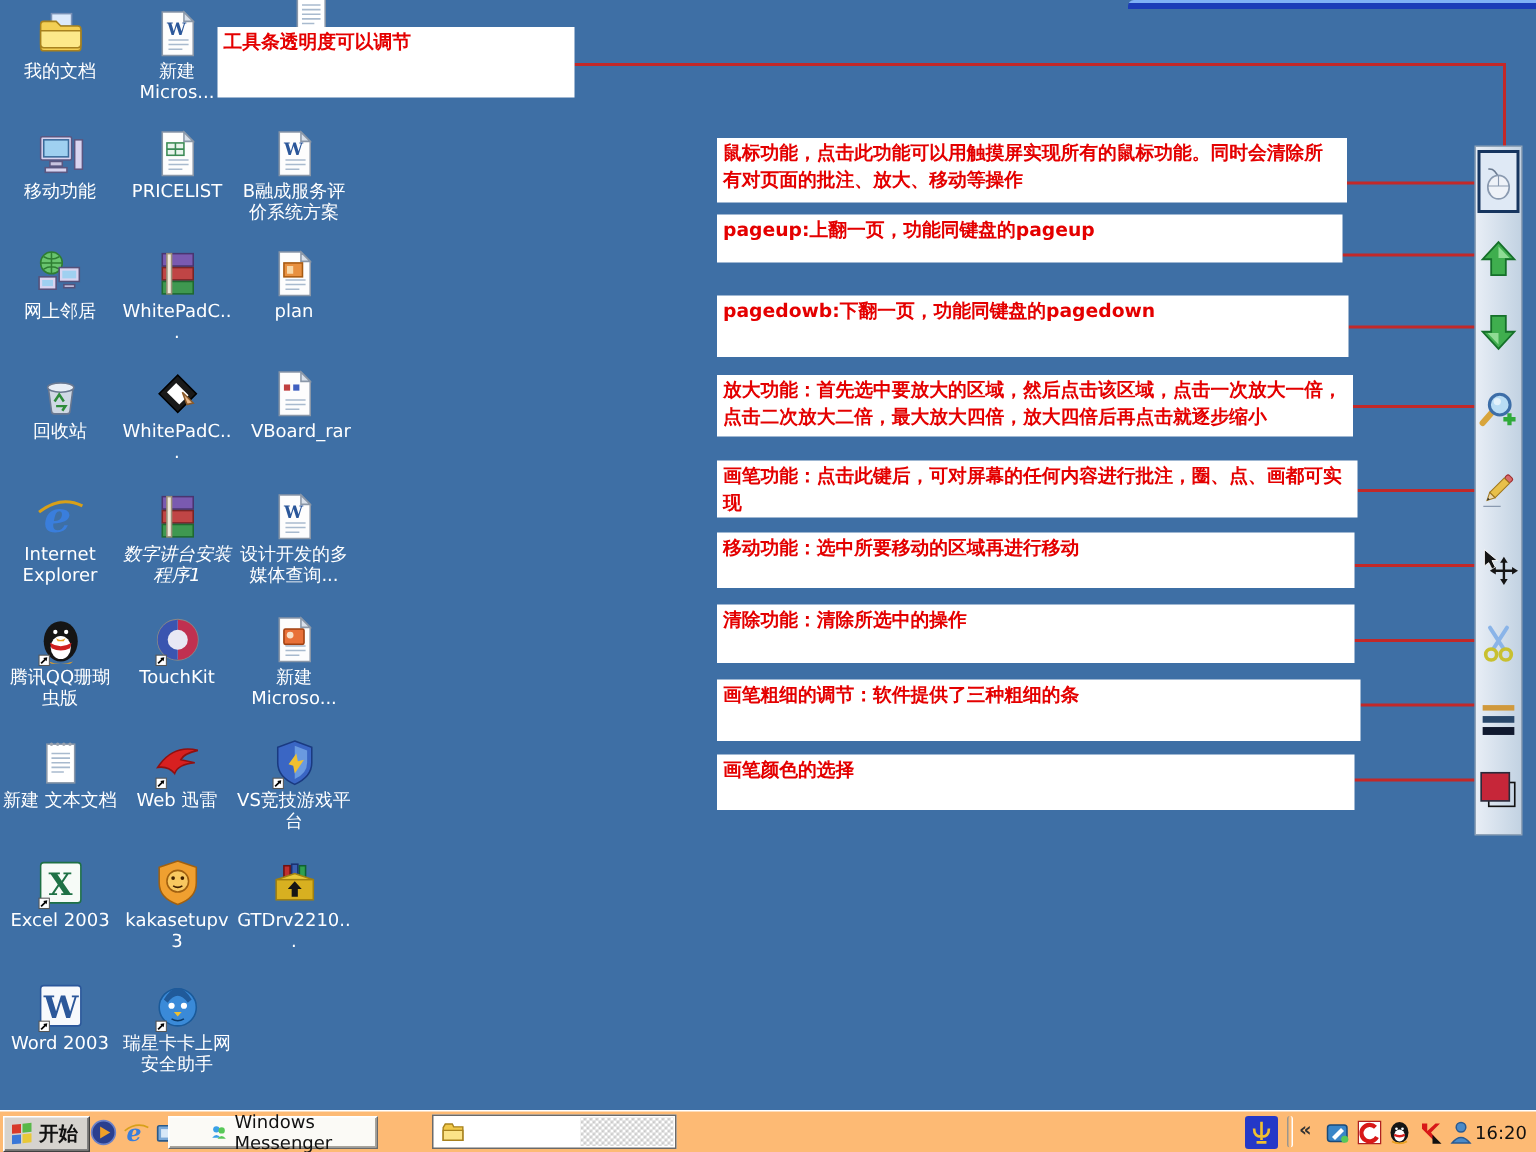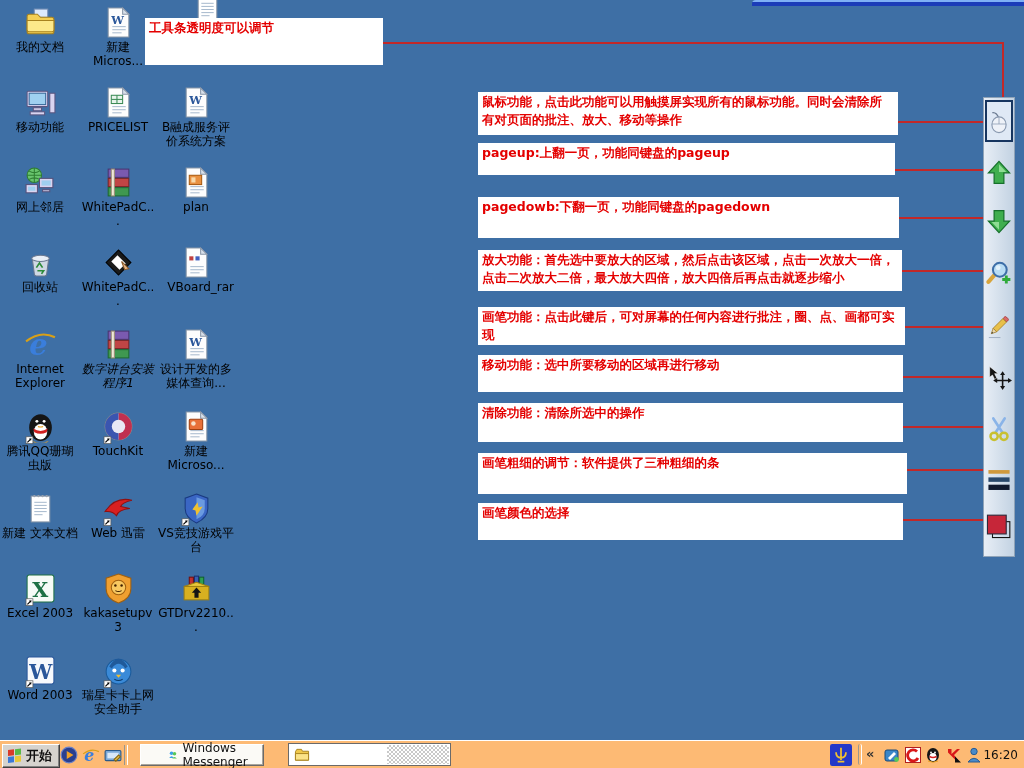--- a/index.html
+++ b/index.html
@@ -6,21 +6,21 @@
   #screen{position:relative;width:1024px;height:768px;overflow:hidden;
     font-family:"DejaVu Sans","Liberation Sans",sans-serif;background:#3E6FA5;}
   
   #top-window-edge{position:absolute;left:752px;top:0;width:272px;height:6px;
     background:linear-gradient(#7fb0f5 0 2px,#1b3cb8 2px 100%);border-top-left-radius:4px;z-index:2;}
   
   .dicon{position:absolute;width:76px;text-align:center;z-index:1;cursor:pointer;}
   .dicon .img{width:33px;height:33px;margin:0 auto;position:relative;}
   .dicon .img svg{display:block;}
   .dicon .sc{position:absolute;left:1px;bottom:-1px;width:11px;height:11px;}
-  .dicon .lbl{margin-top:2px;font-size:12px;line-height:1.15;color:#000000;word-break:break-word;}
+  .dicon .lbl{margin-top:2px;font-size:12px;line-height:1.15;color:#ffffff;word-break:break-word;}
   
   .callout{position:absolute;background:#ffffff;z-index:5;}
   .callout .txt{color:#e40000;font-weight:bold;font-size:12.5px;line-height:1.45;padding:1px 4px;display:block;}
   .rline{position:absolute;background:#c22828;z-index:4;}
   
   #toolbar{position:absolute;left:983px;top:97px;width:32px;height:460px;z-index:6;
     background:linear-gradient(90deg,#e8eef6,#c2d2e2);border:1px solid #8fa3b8;box-sizing:border-box;}
   .tbtn{position:absolute;left:1px;width:28px;height:42px;display:flex;align-items:center;justify-content:center;cursor:pointer;}
   .tbtn svg{display:block;}
   .tbtn.sel{box-sizing:border-box;border:2px solid #16355f;background:#dfe9f5;}
@@ -602,21 +602,21 @@
             <path d="M1 7 q7-5.5 14-2" stroke="#d8a018" fill="none"></path>
           </svg></div>
         <div class="qlicon" style="left: 104px;"><svg viewBox="0 0 16 16" width="100%" height="100%" xmlns="http://www.w3.org/2000/svg">
             <rect x="1" y="4" width="14" height="9" rx="1" fill="#7aa8d8" stroke="#2a5a8a"></rect>
             <rect x="3" y="6" width="10" height="5" fill="#d8e8f8"></rect>
             <path d="M9 12 l4-4 1.5 1.5 -4 4z" fill="#e8c04a" stroke="#8a6a10"></path>
           </svg></div>
       </div>
     <div class="qsep"></div>
     <div id="taskbuttons">
-        <div class="taskbtn" style="left: 140px; width: 124px; padding-left: 27px;">
+        <div class="taskbtn" style="left: 112px; width: 140px; padding-left: 27px;">
           <span class="ticon"><svg viewBox="0 0 16 16" width="100%" height="100%" xmlns="http://www.w3.org/2000/svg">
               <circle cx="6" cy="5" r="3" fill="#3aa0e8"></circle>
               <path d="M2 13 q4-5.5 8 0z" fill="#3aa0e8"></path>
               <circle cx="11" cy="6" r="3" fill="#58c858"></circle>
               <path d="M7 14 q4-5.5 8 0z" fill="#58c858"></path>
             </svg></span>
           <span>Windows Messenger</span>
         </div>
       </div>
     <div class="folderpanel">

